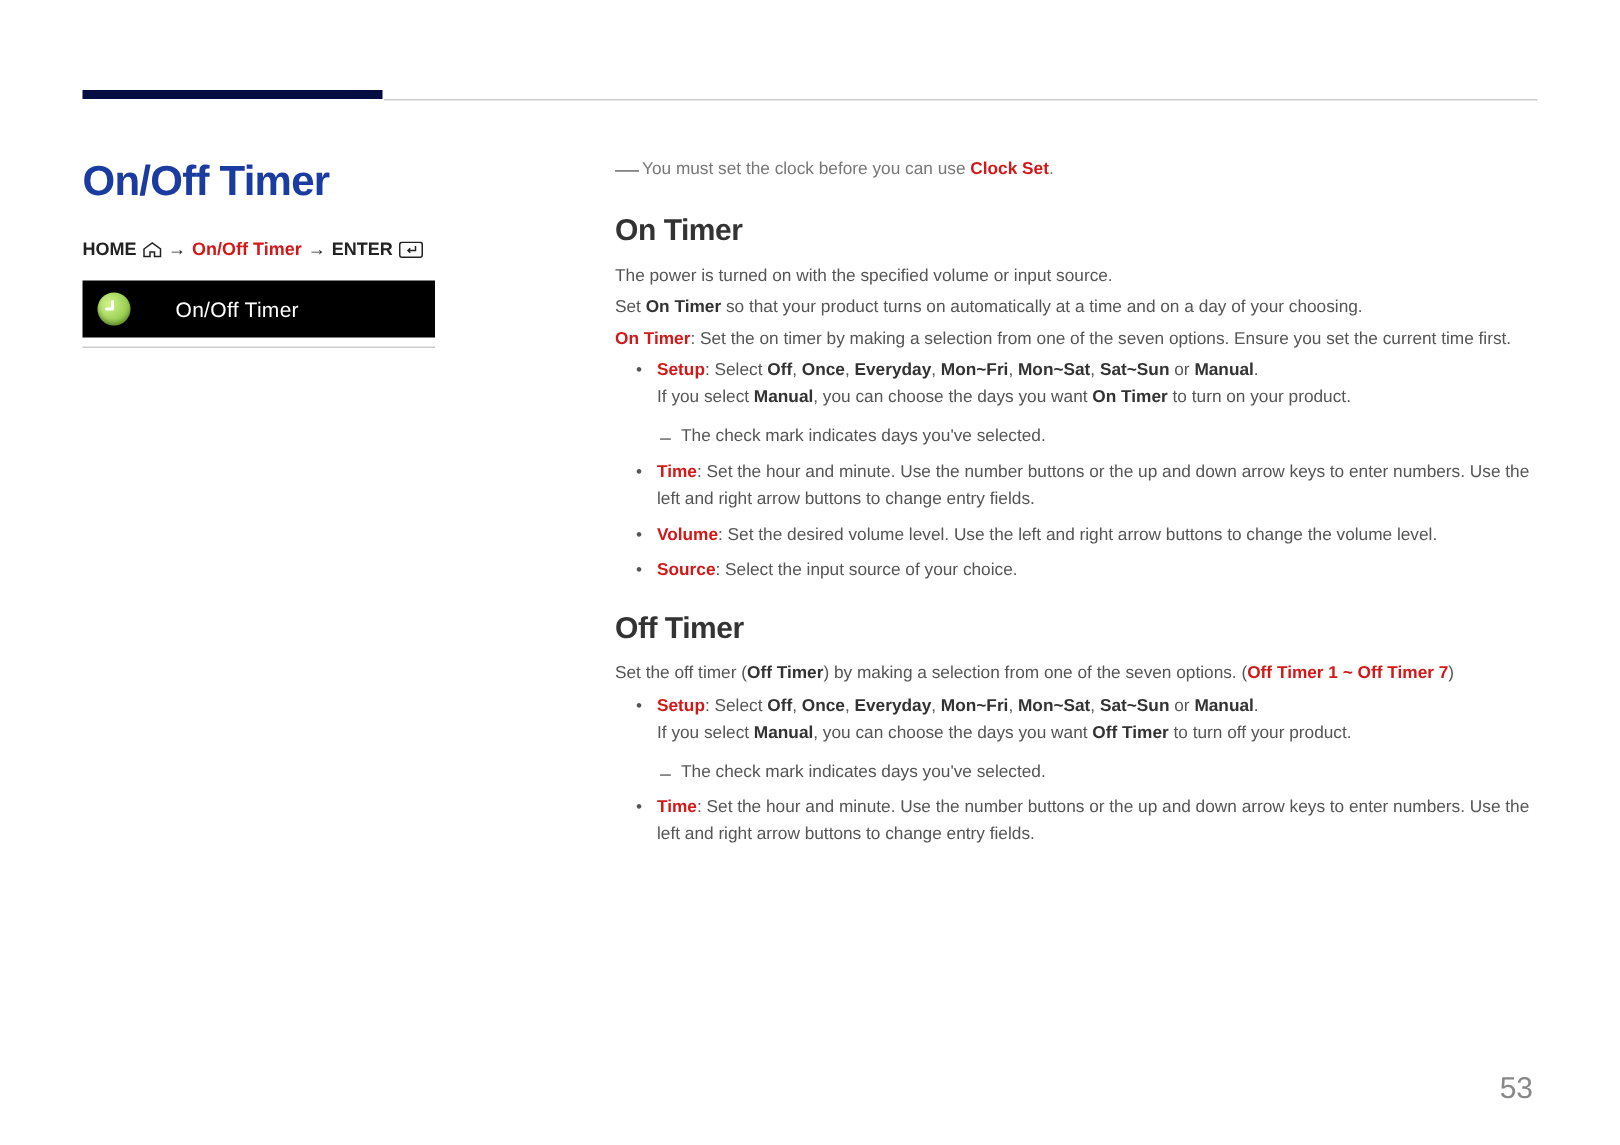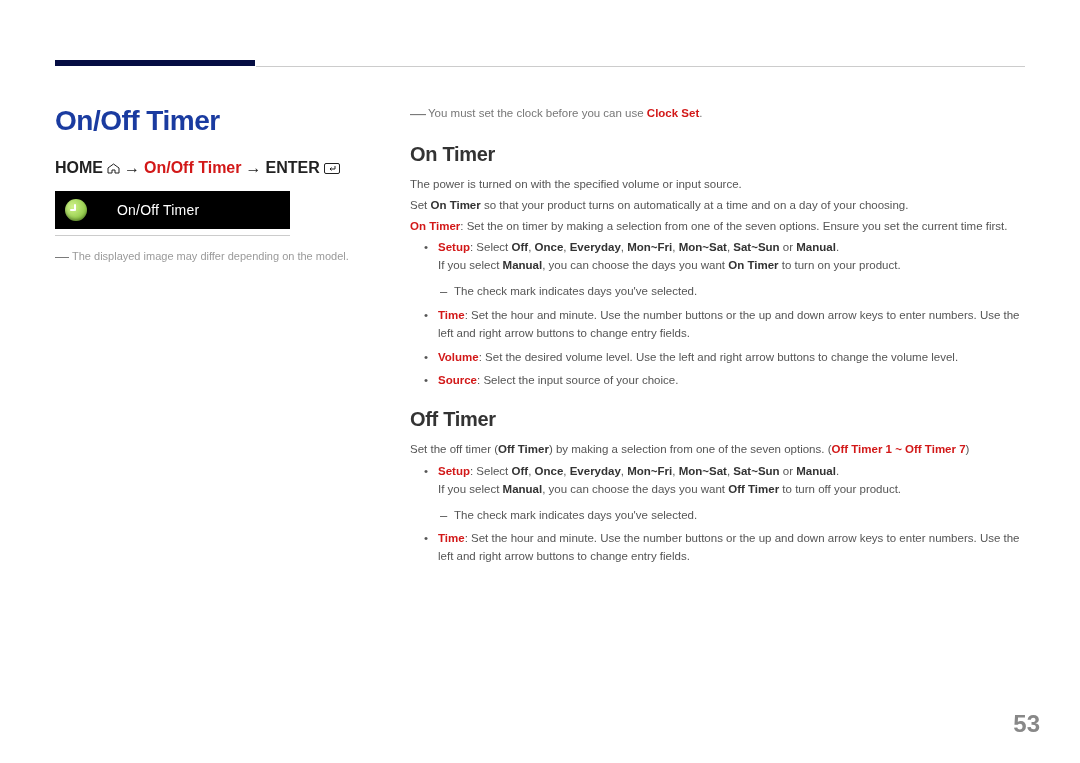--- a/index.html
+++ b/index.html
@@ -44,21 +44,21 @@
     flex: 1;
   }
   h1.title {
     color: #1a3ba0;
     font-size: 28px;
     font-weight: 600;
     letter-spacing: -0.5px;
     margin-bottom: 22px;
   }
   .breadcrumb {
-    font-size: 16px;
+    font-size: 12px;
     font-weight: 700;
     color: #222;
     margin-bottom: 14px;
     display: flex;
     align-items: center;
     gap: 4px;
     flex-wrap: wrap;
   }
   .breadcrumb .bc-highlight { color: #d21818; font-weight: 700; }
   .bc-icon { display: inline-flex; align-items: center; }
@@ -144,25 +144,25 @@
   .pre-note {
     font-size: 11.5px;
     color: #777;
     margin-bottom: 20px;
   }
   .pre-note .dash-lead {
     color:#777; font-size:16px; vertical-align:-2px; margin-right:2px;
   }
   .page-num {
     position: absolute;
-    right: 40px;
+    right: 58px;
     bottom: 25px;
-    font-size: 24px;
+    font-size: 20px;
     color: #888;
-    font-weight: 700;
+    font-weight: 400;
   }
 </style>
 </head>
 <body>
 
 <div class="page">
   <div class="topbar-black"></div>
   <div class="topline"></div>
 
   <div class="columns">
@@ -188,23 +188,20 @@
             </svg>
         </span>
       </div>
 
       <div class="menu-shot">
         <div class="icon-circle"></div>
         <div class="menu-shot-label">On/Off Timer</div>
       </div>
       <div class="shot-underline"></div>
 
-      <div class="small-note">
-        <span class="dash">―</span><span>The displayed image may differ depending on the model.</span>
-      </div>
     </div>
 
     <div class="right-col">
 
       <div class="pre-note">
         <span class="dash-lead">―</span><span>You must set the clock before you can use </span><span class="hl">Clock Set</span><span>.</span>
       </div>
 
       <h2 class="section">On Timer</h2>
 

